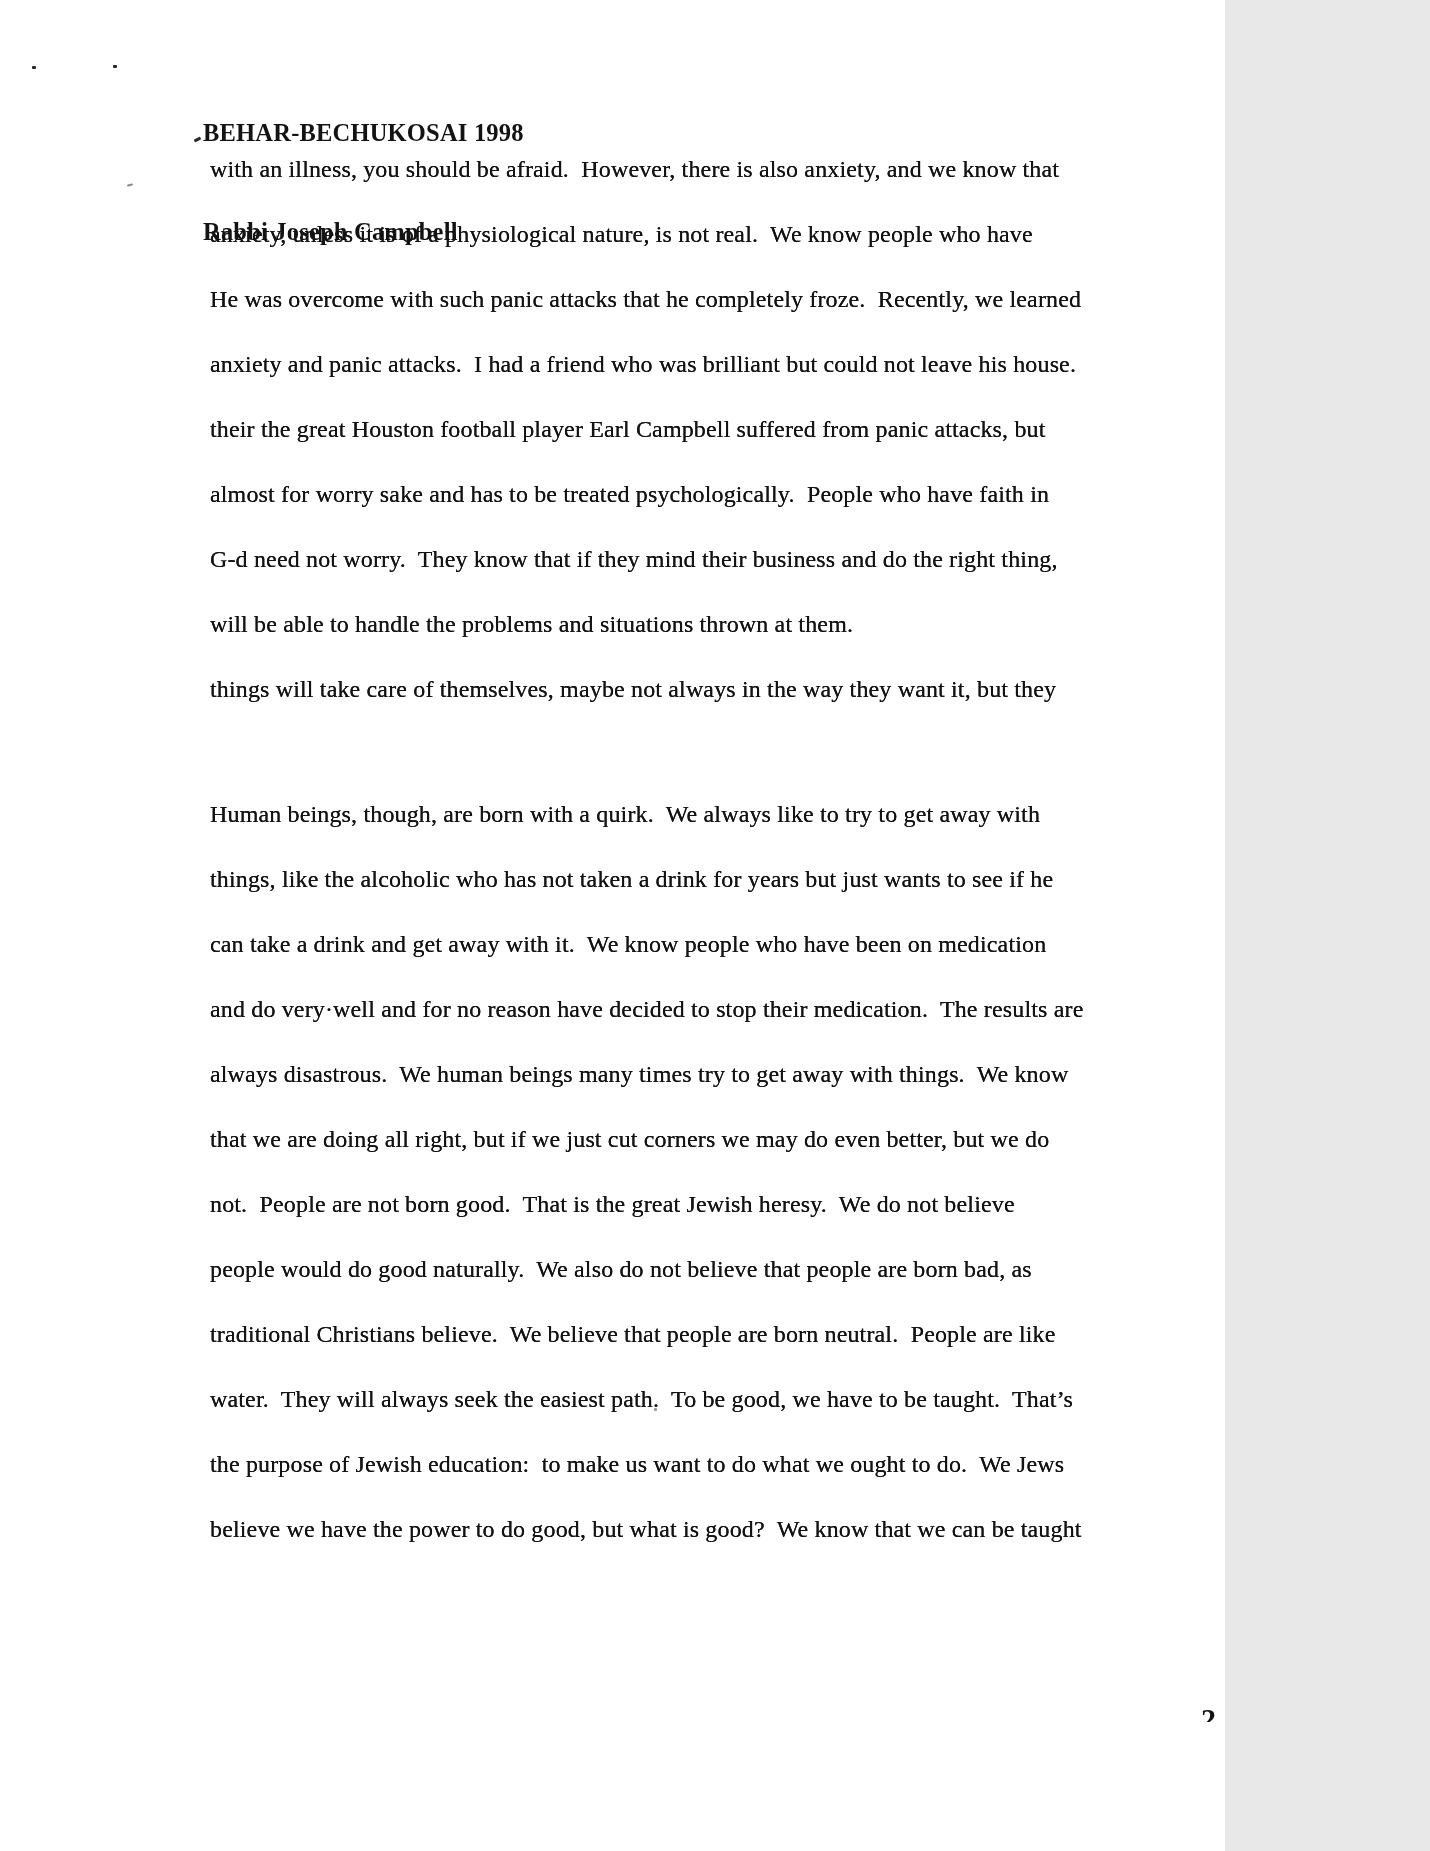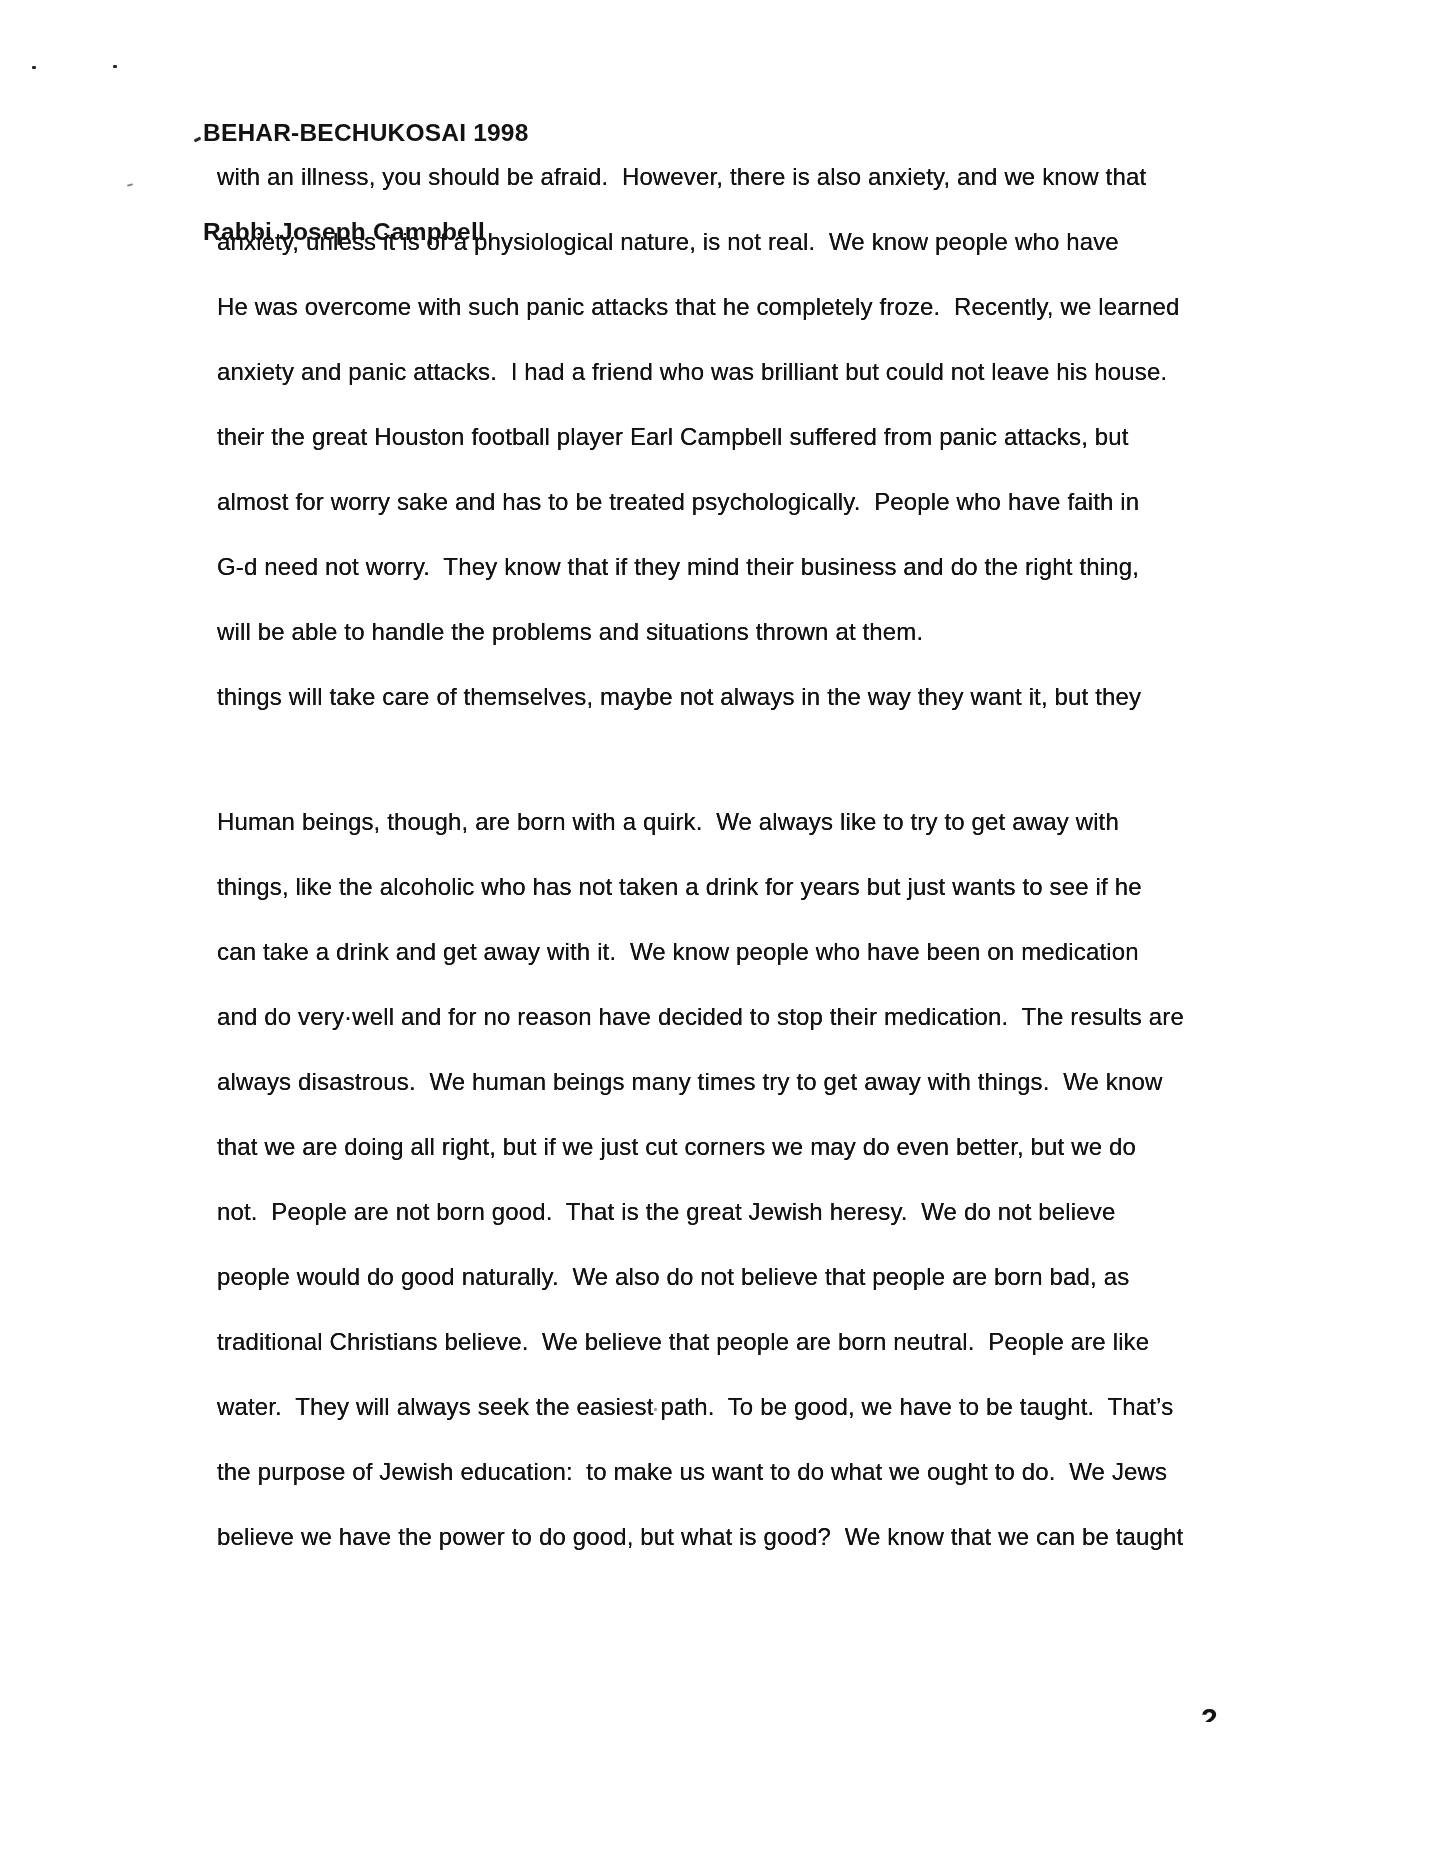--- a/index.html
+++ b/index.html
@@ -2,25 +2,25 @@
 <html style="--paper: #ffffff; --ink: #131313;"><head>
 <meta charset="utf-8">
 <style>
   :root{
     --paper:#ffffff;
     --ink:#131313;
   }
   html,body{margin:0;padding:0;background:#e8e8e8;}
   .page{
     position:relative;
-    width:1430px;
+    width:1225px;
     height:1851px;
     background:var(--paper);
     overflow:hidden;
-    font-family:Liberation Sans, sans-serif;
+    font-family:Liberation Serif, serif;
     color:var(--ink);
   }
   .doc-header{
     position:absolute;
     left:203px;
     top:50px;
     font-size:24.5px;
     line-height:33px;
     font-weight:bold;
     letter-spacing:0.2px;
@@ -28,21 +28,21 @@
   }
   .doc-header .author{font-weight:bold;}
   .doc-body{
     position:absolute;
     left:203px;
     top:130px;
     font-size:24px;
     letter-spacing:0.15px;
     font-weight:500;
   }
-  .para{margin:14px;}
+  .para{margin:7px;}
   .para.second{margin-top:60px;}
   .tline{
     height:65px;
     line-height:65px;
     white-space:pre;
     
     text-shadow:0 0 0.4px var(--ink);
   }
   .page-number{
     position:absolute;

